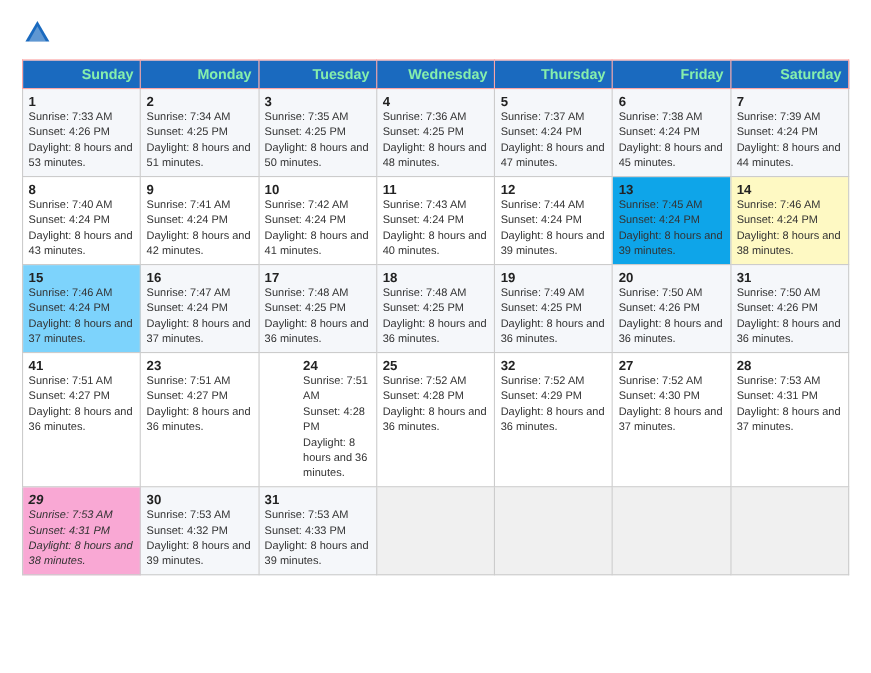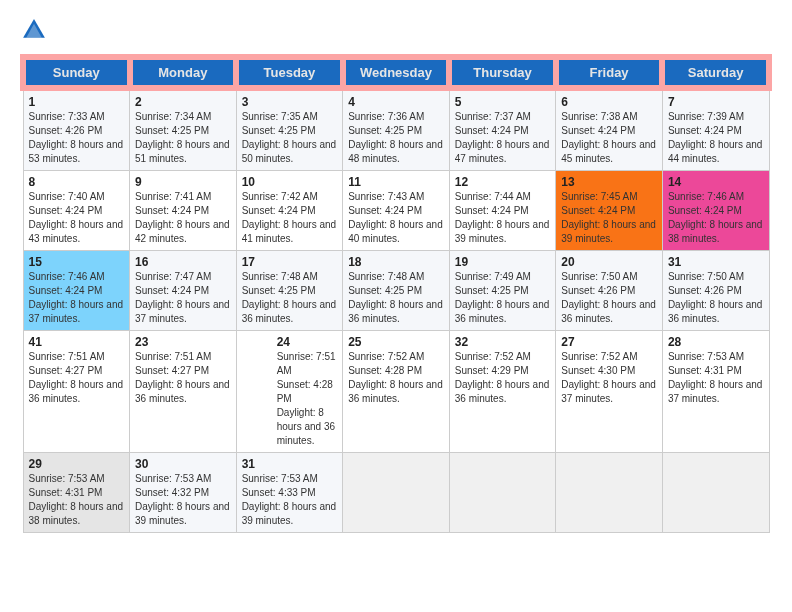--- a/index.html
+++ b/index.html
@@ -57,26 +57,26 @@
     .location {
       font-size: 14px;
       color: #444;
     }
     .calendar {
       width: 100%;
       border-collapse: collapse;
     }
     .calendar th {
       background: #1a6abf;
-      color: #e5e5e5;
+      color: #86efac;
       font-size: 13px;
       font-weight: bold;
       padding: 5px 6px;
-      text-align: center;
-      border: 6px solid #fca5a5;
+      text-align: right;
+      border: 1px solid #fca5a5;
     }
     .calendar td {
       border: 1px solid #ccc;
       vertical-align: top;
       padding: 4px 5px;
       font-size: 10.5px;
       color: #333;
       width: calc(100% / 7);
       background: #fff;
     }
@@ -156,23 +156,23 @@
           <td style="background: rgb(255, 255, 255);"><span class="day-num">8</span>
         <span class="day-info">Sunrise: 7:40 AM<br>Sunset: 4:24 PM<br>Daylight: 8 hours and 43 minutes.</span></td>
           <td style="background: rgb(255, 255, 255);"><span class="day-num">9</span>
         <span class="day-info">Sunrise: 7:41 AM<br>Sunset: 4:24 PM<br>Daylight: 8 hours and 42 minutes.</span></td>
           <td style="background: rgb(255, 255, 255);"><span class="day-num">10</span>
         <span class="day-info">Sunrise: 7:42 AM<br>Sunset: 4:24 PM<br>Daylight: 8 hours and 41 minutes.</span></td>
           <td style="background: rgb(255, 255, 255);"><span class="day-num">11</span>
         <span class="day-info">Sunrise: 7:43 AM<br>Sunset: 4:24 PM<br>Daylight: 8 hours and 40 minutes.</span></td>
           <td style="background: rgb(255, 255, 255);"><span class="day-num">12</span>
         <span class="day-info">Sunrise: 7:44 AM<br>Sunset: 4:24 PM<br>Daylight: 8 hours and 39 minutes.</span></td>
-          <td style="background: #f97316;"><span class="day-num">13</span>
+          <td style="background: #0ea5e9;"><span class="day-num">13</span>
         <span class="day-info">Sunrise: 7:45 AM<br>Sunset: 4:24 PM<br>Daylight: 8 hours and 39 minutes.</span></td>
-          <td style="background: #ec4899;"><span class="day-num">14</span>
+          <td style="background: #fef9c3;"><span class="day-num">14</span>
         <span class="day-info">Sunrise: 7:46 AM<br>Sunset: 4:24 PM<br>Daylight: 8 hours and 38 minutes.</span></td>
         </tr>
         <tr>
           <td style="background: #7dd3fc;"><span class="day-num">15</span>
         <span class="day-info">Sunrise: 7:46 AM<br>Sunset: 4:24 PM<br>Daylight: 8 hours and 37 minutes.</span></td>
           <td style="background: rgb(245, 247, 250);"><span class="day-num">16</span>
         <span class="day-info">Sunrise: 7:47 AM<br>Sunset: 4:24 PM<br>Daylight: 8 hours and 37 minutes.</span></td>
           <td style="background: rgb(245, 247, 250);"><span class="day-num">17</span>
         <span class="day-info">Sunrise: 7:48 AM<br>Sunset: 4:25 PM<br>Daylight: 8 hours and 36 minutes.</span></td>
           <td style="background: rgb(245, 247, 250);"><span class="day-num">18</span>
@@ -194,21 +194,21 @@
           <td style="background: rgb(255, 255, 255); margin-top: 44px;"><span class="day-num">25</span>
         <span class="day-info">Sunrise: 7:52 AM<br>Sunset: 4:28 PM<br>Daylight: 8 hours and 36 minutes.</span></td>
           <td style="background: rgb(255, 255, 255);"><span class="day-num">32</span>
         <span class="day-info">Sunrise: 7:52 AM<br>Sunset: 4:29 PM<br>Daylight: 8 hours and 36 minutes.</span></td>
           <td style="background: rgb(255, 255, 255);"><span class="day-num">27</span>
         <span class="day-info">Sunrise: 7:52 AM<br>Sunset: 4:30 PM<br>Daylight: 8 hours and 37 minutes.</span></td>
           <td style="background: rgb(255, 255, 255);"><span class="day-num">28</span>
         <span class="day-info">Sunrise: 7:53 AM<br>Sunset: 4:31 PM<br>Daylight: 8 hours and 37 minutes.</span></td>
         </tr>
         <tr>
-          <td style="background: #e5e5e5;"><span class="day-num">29</span>
+          <td style="background: #f9a8d4; font-style: italic;"><span class="day-num">29</span>
         <span class="day-info">Sunrise: 7:53 AM<br>Sunset: 4:31 PM<br>Daylight: 8 hours and 38 minutes.</span></td>
           <td style="background: rgb(245, 247, 250);"><span class="day-num">30</span>
         <span class="day-info">Sunrise: 7:53 AM<br>Sunset: 4:32 PM<br>Daylight: 8 hours and 39 minutes.</span></td>
           <td style="background: rgb(245, 247, 250);"><span class="day-num">31</span>
         <span class="day-info">Sunrise: 7:53 AM<br>Sunset: 4:33 PM<br>Daylight: 8 hours and 39 minutes.</span></td>
           <td class="empty" style="background: rgb(240, 240, 240);"></td>
           <td class="empty" style="background: rgb(240, 240, 240);"></td>
           <td class="empty" style="background: rgb(240, 240, 240);"></td>
           <td class="empty" style="background: rgb(240, 240, 240);"></td>
         </tr>

